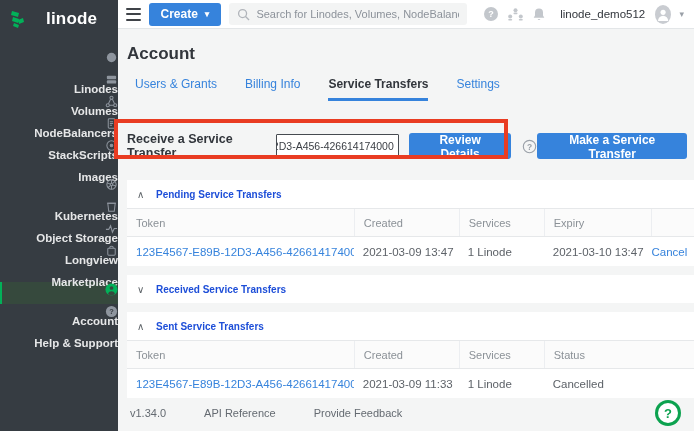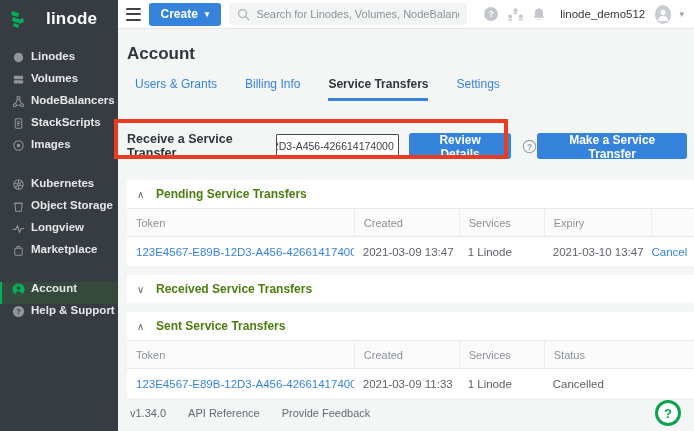--- a/index.html
+++ b/index.html
@@ -5,21 +5,21 @@
   * { margin:0; padding:0; box-sizing:border-box; }
   html,body { width:694px; height:431px; }
   body { font-family:"Liberation Sans", sans-serif; background:#f4f5f5; overflow:hidden; }
   #app { position:relative; width:694px; height:431px; display:flex; background:#f4f5f5; }
 
   
   .sidebar { width:118px; min-width:118px; background:#363c42; color:#e6e7e8; display:flex; flex-direction:column; }
   .logo-row { display:flex; align-items:center; gap:20px; padding:7px 0 0 10px; height:30px; }
   .logo-text { color:#fff; font-size:17px; font-weight:bold; letter-spacing:.2px; }
   .nav { margin-top:20px; }
-  .nav-item { display:flex; align-items:flex-start; gap:6px; height:22px; padding-left:11px; font-size:11.5px; font-weight:bold; color:#e6e7e8; cursor:pointer; }
+  .nav-item { display:flex; align-items:flex-end; gap:19px; height:22px; padding-left:11px; font-size:11.5px; font-weight:bold; color:#e6e7e8; cursor:pointer;flex-direction:column; }
   .nav-item .ic { width:14px; height:14px; display:flex; align-items:center; justify-content:center; color:#8e959e; flex:0 0 14px; }
   .nav-gap { height:17px; }
   .nav-item.active { background:#36493d; border-left:2px solid #02b159; padding-left:9px; }
   .nav-item.active .ic { color:#02b159; }
 
   
   .main { flex:1; display:flex; flex-direction:column; min-width:0; }
   .topbar { height:29px; background:#fff; border-bottom:1px solid #e3e6e8; display:flex; align-items:center; padding:0 10px 0 8px; gap:8px; }
   .hamburger { width:17px; height:13px; display:flex; flex-direction:column; justify-content:space-between; cursor:pointer; }
   .hamburger span { display:block; height:2px; background:#3f4348; border-radius:1px; }
@@ -49,33 +49,33 @@
   .btn-blue { background:#3683dc; color:#fff; border:none; border-radius:3px; font-size:12px; font-weight:bold; height:26px; padding:0 14px; cursor:pointer; font-family:inherit; }
   .review-btn { margin-left:10px; }
   .help-q { margin-left:11px; color:#9aa0a8; cursor:pointer; display:flex; }
   .make-btn { margin-left:auto; margin-right:7px; }
 
   
   .panels { margin-top:14px; }
   .panel { background:#fff; margin-bottom:9px; }
   .panel-head { height:28px; display:flex; align-items:center; padding-left:10px; cursor:pointer; }
   .panel-head .chev { color:#5e6469; font-size:10px; width:12px; }
-  .panel-head .ptitle { font-size:12px; font-weight:bold; color:#4d7c0f; margin-left:7px; }
+  .panel-head .ptitle { font-size:10px; font-weight:bold; color:#1d4ed8; margin-left:7px; }
   .tbl-head, .tbl-row { display:grid; align-items:center; height:29px; }
   .cols-5 { grid-template-columns:40% 18.5% 15% 19% 7.5%; }
   .cols-4 { grid-template-columns:40% 18.5% 15% 26.5%; }
   .tbl-head { background:#fbfbfb; border-top:1px solid #e6e8ea; border-bottom:1px solid #e6e8ea; }
   .tbl-head > div { font-size:11px; color:#8b9197; padding-left:9px; height:100%; display:flex; align-items:center; }
   .tbl-head > div + div { border-left:1px solid #eceef1; }
   .tbl-row > div { font-size:11.5px; color:#5d6268; padding-left:9px; white-space:nowrap; overflow:hidden; }
   .link { color:#3683dc; text-decoration:none; cursor:pointer; }
   .cell-action { text-align:right; padding-right:14px !important; padding-left:0 !important; }
 
   
-  .footer { display:flex; gap:22px; margin-top:1px; padding-left:3px; }
+  .footer { display:flex; gap:38px; margin-top:1px; padding-left:3px; }
   .footer a { font-size:11px; color:#646a71; text-decoration:none; cursor:pointer; }
   .fab { position:absolute; right:13px; bottom:5px; width:26px; height:26px; border-radius:50%; background:#0ca24f; display:flex; align-items:center; justify-content:center; cursor:pointer; }
   .fab .bubble { width:20px; height:20px; border-radius:50%; background:#fff; display:flex; align-items:center; justify-content:center; font-size:13px; font-weight:bold; color:#0ca24f; }
   svg { display:block; }
 </style>
 </head>
 <body>
 
 <div id="app">
 

